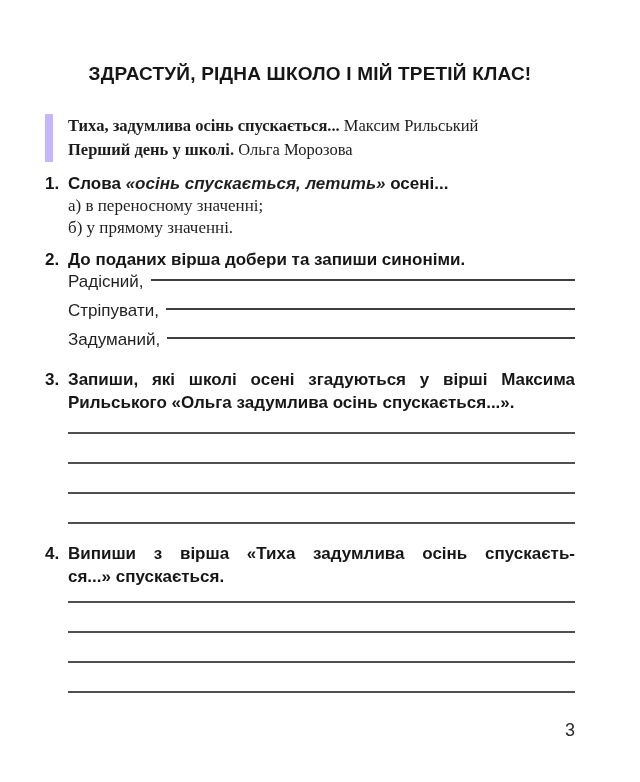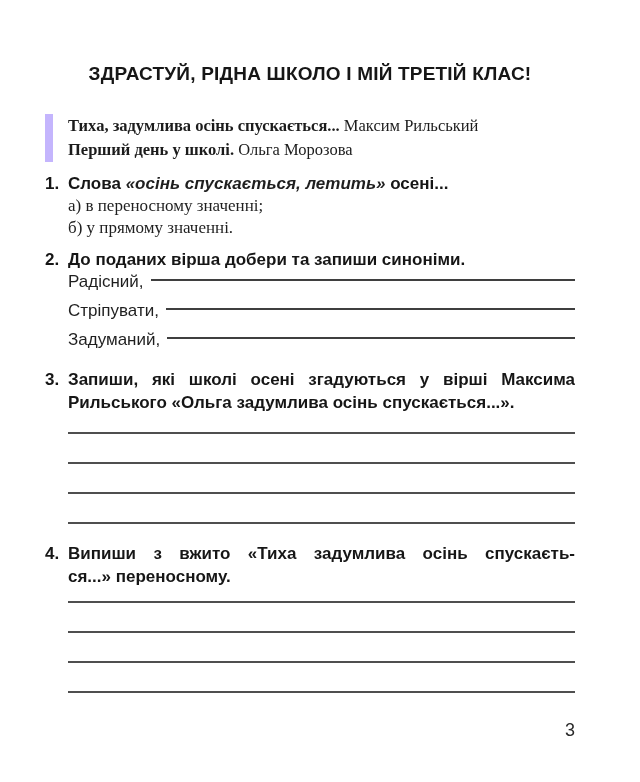--- a/index.html
+++ b/index.html
@@ -124,22 +124,22 @@
         <div></div>
         <div></div>
         <div></div>
       </div>
     </div>
   </div>
 
   <div class="task t4">
     <div class="tnum">4.</div>
     <div class="tbody">
-      <div class="hline force-justify">Випиши з вжито «Тиха задумлива осінь спускаєть-</div>
-      <div class="hline">ся...» переносному.</div>
+      <div class="hline force-justify">Випиши з вірша «Тиха задумлива осінь спускаєть-</div>
+      <div class="hline">ся...» спускається.</div>
       <div class="writing-lines for-t4">
         <div></div>
         <div></div>
         <div></div>
         <div></div>
       </div>
     </div>
   </div>
 
   <div class="page-number">3</div>

